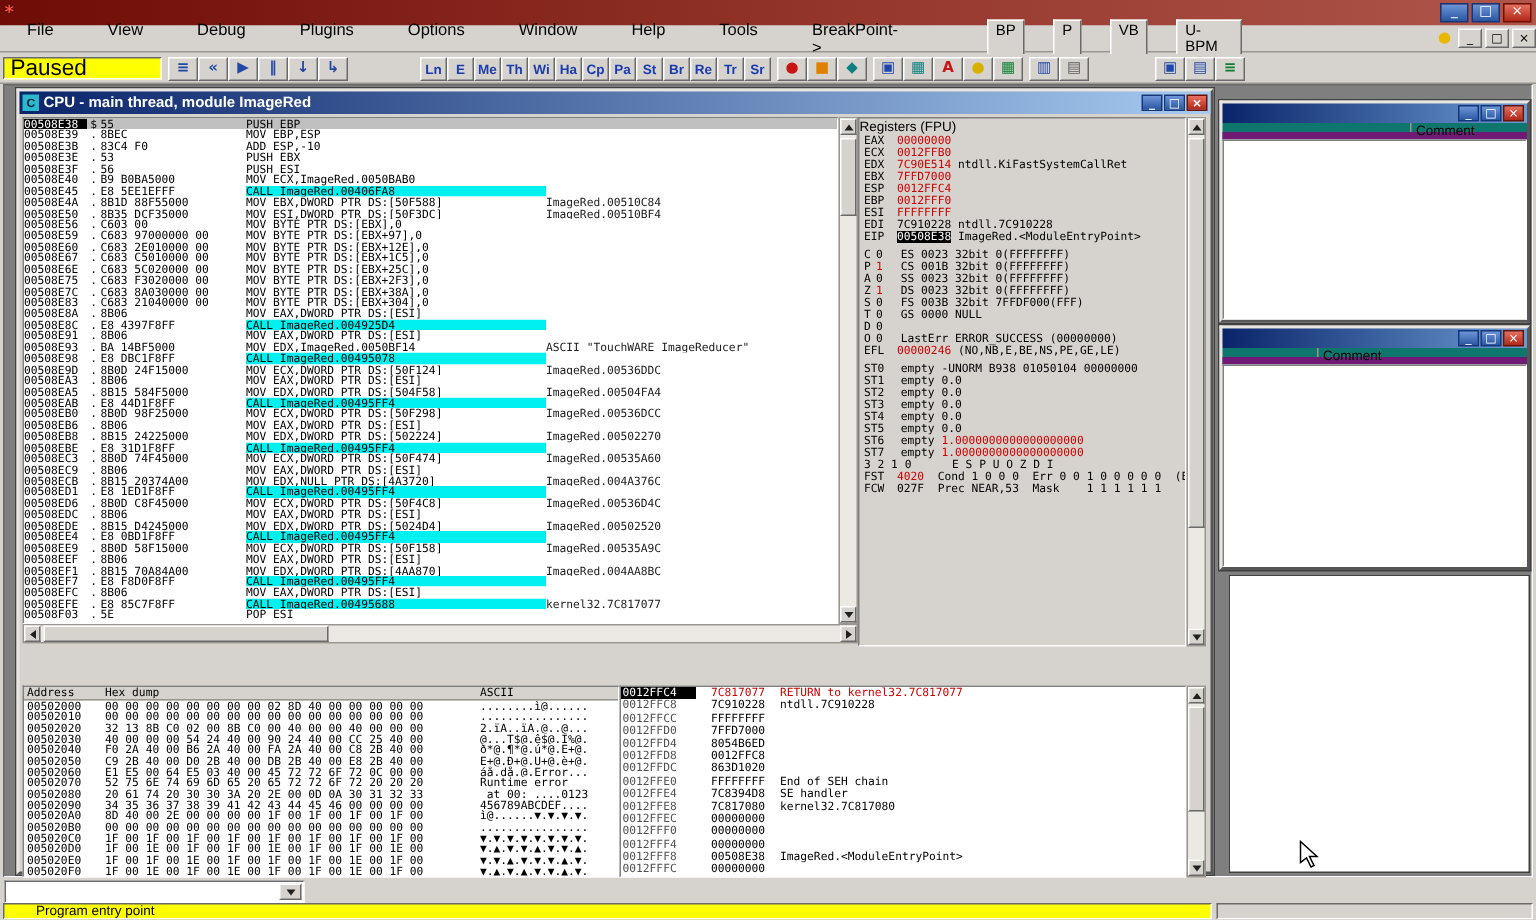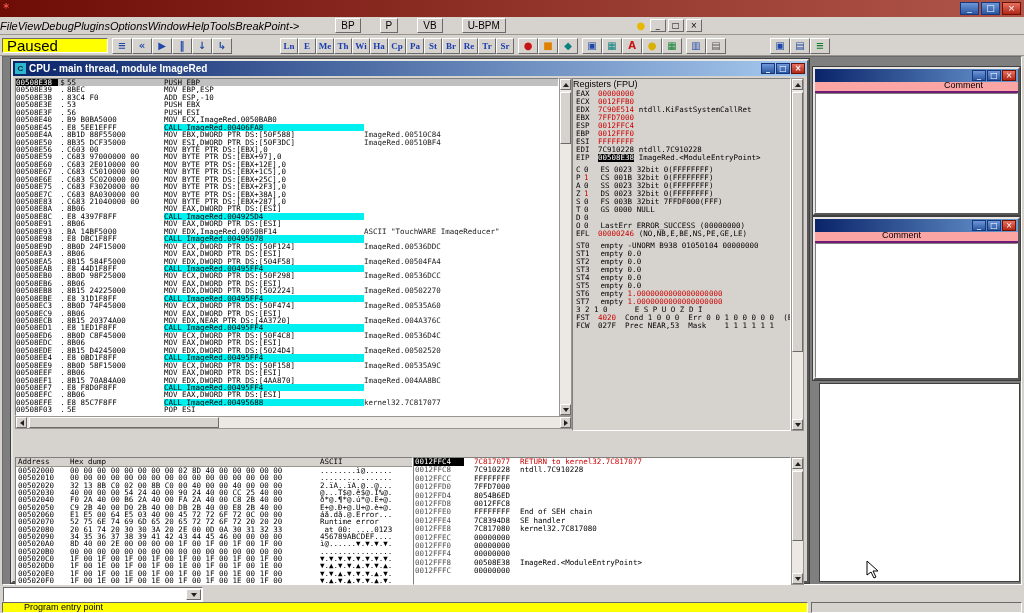--- a/index.html
+++ b/index.html
@@ -14,38 +14,38 @@
   .app-icon{width:14px;height:13px;font-size:12px;line-height:12px;color:#ff5040;font-weight:bold;
     font-family:"DejaVu Sans",sans-serif;text-shadow:0 0 1px #000;}
   .tb-btns{margin-left:auto;display:flex;gap:2px;}
   .tb-btn{width:19px;height:13px;font-size:9px;color:#fff;text-align:center;line-height:11px;
     background:linear-gradient(#6e96d8,#2a56a0);border:1px solid #16367c;font-family:"DejaVu Sans",sans-serif;}
   .tb-btn.close{background:linear-gradient(#e87060,#b02818);border-color:#701000;}
 
   
   .menubar{position:absolute;left:0;top:17px;width:1024px;height:18px;background:#d6d3ce;
     border-bottom:1px solid #9a968f;display:flex;align-items:center;font-size:11px;color:#000;}
-  .menu-item{padding:2px 0;cursor:default;font-style:italic;}
+  .menu-item{padding:2px 18px;cursor:default;}
   .menu-plugin-buttons{display:flex;margin-left:36px;gap:19px;}
   .menu-btn{border:1px solid;border-color:#ffffff #6a6a6a #6a6a6a #ffffff;background:#d6d3ce;
     font-size:10px;padding:1px 5px;line-height:11px;}
   .menu-right{display:flex;margin-left:128px;align-items:center;gap:2px;}
   .menu-folder{color:#e8b800;font-size:10px;width:14px;text-align:center;font-family:"DejaVu Sans",sans-serif;}
   .mdi-ctl{width:16px;height:13px;border:1px solid;border-color:#ffffff #6a6a6a #6a6a6a #ffffff;
     background:#d6d3ce;font-size:8px;line-height:11px;text-align:center;font-family:"DejaVu Sans",sans-serif;}
 
   
   .toolbar{position:absolute;left:0;top:36px;width:1024px;height:20px;background:#d6d3ce;
     border-bottom:1px solid #9a968f;display:flex;align-items:center;padding-left:2px;}
   .paused{width:106px;height:15px;background:#ffff00;border:1px solid;border-color:#6a6a6a #ffffff #ffffff #6a6a6a;
     font-size:15px;line-height:13px;padding-left:4px;color:#000;}
   .tbgroup{display:flex;}
   .tbtn{width:20px;height:16px;border:1px solid;border-color:#ffffff #6a6a6a #6a6a6a #ffffff;background:#d6d3ce;
     text-align:center;font-size:10px;line-height:14px;font-weight:bold;font-family:"DejaVu Sans",sans-serif;overflow:hidden;}
-  .tbtn.letter{width:18px;font-family:Liberation Serif, serif;font-size:9px;color:#1a3cb0;}
+  .tbtn.letter{width:18px;font-family:Liberation Sans, sans-serif;font-size:9px;color:#1a3cb0;}
 
   
   .mdi{position:absolute;left:2px;top:56px;width:1020px;height:529px;background:#7f7f7f;
     border:1px solid;border-color:#6a6a6a #ffffff #ffffff #6a6a6a;}
 
   
   .win{position:absolute;background:#d6d3ce;border:2px solid;border-color:#e8e6e2 #565656 #565656 #e8e6e2;
     box-shadow:0 0 0 1px #404040;}
   .wtitle{height:15px;background:linear-gradient(90deg,#0a246a,#a6caf0);display:flex;align-items:center;
     color:#fff;font-weight:bold;font-size:10px;padding:0 2px;gap:3px;}
@@ -122,21 +122,21 @@
   .hscroll .sbtn.right{position:absolute;right:0;top:0;}
   .arr-up{width:0;height:0;border-left:3px solid transparent;border-right:3px solid transparent;border-bottom:4px solid #202020;}
   .arr-down{width:0;height:0;border-left:3px solid transparent;border-right:3px solid transparent;border-top:4px solid #202020;}
   .arr-left{width:0;height:0;border-top:3px solid transparent;border-bottom:3px solid transparent;border-right:4px solid #202020;}
   .arr-right{width:0;height:0;border-top:3px solid transparent;border-bottom:3px solid transparent;border-left:4px solid #202020;}
 
   
   #sidewin-a{left:810px;top:10px;width:207px;height:148px;}
   #sidewin-b{left:810px;top:160px;width:207px;height:163px;}
   .sw-title{height:13px;background:linear-gradient(90deg,#0a246a,#6b9bd2);display:flex;align-items:center;padding:0 2px;}
-  .sw-header{height:11px;background:#fca5a5;border-bottom:2px solid #701a75;display:flex;font-size:9px;line-height:11px;align-items:flex-end;}
+  .sw-header{height:11px;background:#0f766e;border-bottom:5px solid #701a75;display:flex;font-size:9px;line-height:11px;}
   .sw-col0{border-right:1px solid #9a968f;}
   #sidewin-a .sw-col0{width:126px;}
   #sidewin-b .sw-col0{width:64px;}
   .sw-col1{padding-left:3px;}
   .sw-body{background:#fff;height:calc(100% - 24px);border:1px solid;border-color:#808080 #ffffff #ffffff #808080;}
   #sidewin-c{position:absolute;left:816px;top:326px;width:201px;height:199px;background:#fff;border:1px solid #404040;}
 
   
   .combo{position:absolute;left:3px;top:587px;width:200px;height:15px;background:#fff;
     border:1px solid;border-color:#6a6a6a #ffffff #ffffff #6a6a6a;}
@@ -262,37 +262,37 @@
               <div class="drow call"><span class="c-addr">00508E45</span><span class="c-pre">.</span><span class="c-bytes">E8 5EE1EFFF</span><span class="c-instr">CALL ImageRed.00406FA8</span><span class="c-comm"></span></div>
               <div class="drow"><span class="c-addr">00508E4A</span><span class="c-pre">.</span><span class="c-bytes">8B1D 88F55000</span><span class="c-instr">MOV EBX,DWORD PTR DS:[50F588]</span><span class="c-comm">ImageRed.00510C84</span></div>
               <div class="drow"><span class="c-addr">00508E50</span><span class="c-pre">.</span><span class="c-bytes">8B35 DCF35000</span><span class="c-instr">MOV ESI,DWORD PTR DS:[50F3DC]</span><span class="c-comm">ImageRed.00510BF4</span></div>
               <div class="drow"><span class="c-addr">00508E56</span><span class="c-pre">.</span><span class="c-bytes">C603 00</span><span class="c-instr">MOV BYTE PTR DS:[EBX],0</span><span class="c-comm"></span></div>
               <div class="drow"><span class="c-addr">00508E59</span><span class="c-pre">.</span><span class="c-bytes">C683 97000000 00</span><span class="c-instr">MOV BYTE PTR DS:[EBX+97],0</span><span class="c-comm"></span></div>
               <div class="drow"><span class="c-addr">00508E60</span><span class="c-pre">.</span><span class="c-bytes">C683 2E010000 00</span><span class="c-instr">MOV BYTE PTR DS:[EBX+12E],0</span><span class="c-comm"></span></div>
               <div class="drow"><span class="c-addr">00508E67</span><span class="c-pre">.</span><span class="c-bytes">C683 C5010000 00</span><span class="c-instr">MOV BYTE PTR DS:[EBX+1C5],0</span><span class="c-comm"></span></div>
               <div class="drow"><span class="c-addr">00508E6E</span><span class="c-pre">.</span><span class="c-bytes">C683 5C020000 00</span><span class="c-instr">MOV BYTE PTR DS:[EBX+25C],0</span><span class="c-comm"></span></div>
               <div class="drow"><span class="c-addr">00508E75</span><span class="c-pre">.</span><span class="c-bytes">C683 F3020000 00</span><span class="c-instr">MOV BYTE PTR DS:[EBX+2F3],0</span><span class="c-comm"></span></div>
               <div class="drow"><span class="c-addr">00508E7C</span><span class="c-pre">.</span><span class="c-bytes">C683 8A030000 00</span><span class="c-instr">MOV BYTE PTR DS:[EBX+38A],0</span><span class="c-comm"></span></div>
-              <div class="drow"><span class="c-addr">00508E83</span><span class="c-pre">.</span><span class="c-bytes">C683 21040000 00</span><span class="c-instr">MOV BYTE PTR DS:[EBX+287],0</span><span class="c-comm"></span></div>
+              <div class="drow"><span class="c-addr">00508E83</span><span class="c-pre">.</span><span class="c-bytes">C683 21040000 00</span><span class="c-instr">MOV BYTE PTR DS:[EBX+304],0</span><span class="c-comm"></span></div>
               <div class="drow"><span class="c-addr">00508E8A</span><span class="c-pre">.</span><span class="c-bytes">8B06</span><span class="c-instr">MOV EAX,DWORD PTR DS:[ESI]</span><span class="c-comm"></span></div>
               <div class="drow call"><span class="c-addr">00508E8C</span><span class="c-pre">.</span><span class="c-bytes">E8 4397F8FF</span><span class="c-instr">CALL ImageRed.004925D4</span><span class="c-comm"></span></div>
               <div class="drow"><span class="c-addr">00508E91</span><span class="c-pre">.</span><span class="c-bytes">8B06</span><span class="c-instr">MOV EAX,DWORD PTR DS:[ESI]</span><span class="c-comm"></span></div>
               <div class="drow"><span class="c-addr">00508E93</span><span class="c-pre">.</span><span class="c-bytes">BA 14BF5000</span><span class="c-instr">MOV EDX,ImageRed.0050BF14</span><span class="c-comm">ASCII "TouchWARE ImageReducer"</span></div>
               <div class="drow call"><span class="c-addr">00508E98</span><span class="c-pre">.</span><span class="c-bytes">E8 DBC1F8FF</span><span class="c-instr">CALL ImageRed.00495078</span><span class="c-comm"></span></div>
               <div class="drow"><span class="c-addr">00508E9D</span><span class="c-pre">.</span><span class="c-bytes">8B0D 24F15000</span><span class="c-instr">MOV ECX,DWORD PTR DS:[50F124]</span><span class="c-comm">ImageRed.00536DDC</span></div>
               <div class="drow"><span class="c-addr">00508EA3</span><span class="c-pre">.</span><span class="c-bytes">8B06</span><span class="c-instr">MOV EAX,DWORD PTR DS:[ESI]</span><span class="c-comm"></span></div>
               <div class="drow"><span class="c-addr">00508EA5</span><span class="c-pre">.</span><span class="c-bytes">8B15 584F5000</span><span class="c-instr">MOV EDX,DWORD PTR DS:[504F58]</span><span class="c-comm">ImageRed.00504FA4</span></div>
               <div class="drow call"><span class="c-addr">00508EAB</span><span class="c-pre">.</span><span class="c-bytes">E8 44D1F8FF</span><span class="c-instr">CALL ImageRed.00495FF4</span><span class="c-comm"></span></div>
               <div class="drow"><span class="c-addr">00508EB0</span><span class="c-pre">.</span><span class="c-bytes">8B0D 98F25000</span><span class="c-instr">MOV ECX,DWORD PTR DS:[50F298]</span><span class="c-comm">ImageRed.00536DCC</span></div>
               <div class="drow"><span class="c-addr">00508EB6</span><span class="c-pre">.</span><span class="c-bytes">8B06</span><span class="c-instr">MOV EAX,DWORD PTR DS:[ESI]</span><span class="c-comm"></span></div>
               <div class="drow"><span class="c-addr">00508EB8</span><span class="c-pre">.</span><span class="c-bytes">8B15 24225000</span><span class="c-instr">MOV EDX,DWORD PTR DS:[502224]</span><span class="c-comm">ImageRed.00502270</span></div>
               <div class="drow call"><span class="c-addr">00508EBE</span><span class="c-pre">.</span><span class="c-bytes">E8 31D1F8FF</span><span class="c-instr">CALL ImageRed.00495FF4</span><span class="c-comm"></span></div>
               <div class="drow"><span class="c-addr">00508EC3</span><span class="c-pre">.</span><span class="c-bytes">8B0D 74F45000</span><span class="c-instr">MOV ECX,DWORD PTR DS:[50F474]</span><span class="c-comm">ImageRed.00535A60</span></div>
               <div class="drow"><span class="c-addr">00508EC9</span><span class="c-pre">.</span><span class="c-bytes">8B06</span><span class="c-instr">MOV EAX,DWORD PTR DS:[ESI]</span><span class="c-comm"></span></div>
-              <div class="drow"><span class="c-addr">00508ECB</span><span class="c-pre">.</span><span class="c-bytes">8B15 20374A00</span><span class="c-instr">MOV EDX,NEAR PTR DS:[4A3720]</span><span class="c-comm">ImageRed.004A376C</span></div>
+              <div class="drow"><span class="c-addr">00508ECB</span><span class="c-pre">.</span><span class="c-bytes">8B15 20374A00</span><span class="c-instr">MOV EDX,NULL PTR DS:[4A3720]</span><span class="c-comm">ImageRed.004A376C</span></div>
               <div class="drow call"><span class="c-addr">00508ED1</span><span class="c-pre">.</span><span class="c-bytes">E8 1ED1F8FF</span><span class="c-instr">CALL ImageRed.00495FF4</span><span class="c-comm"></span></div>
               <div class="drow"><span class="c-addr">00508ED6</span><span class="c-pre">.</span><span class="c-bytes">8B0D C8F45000</span><span class="c-instr">MOV ECX,DWORD PTR DS:[50F4C8]</span><span class="c-comm">ImageRed.00536D4C</span></div>
               <div class="drow"><span class="c-addr">00508EDC</span><span class="c-pre">.</span><span class="c-bytes">8B06</span><span class="c-instr">MOV EAX,DWORD PTR DS:[ESI]</span><span class="c-comm"></span></div>
               <div class="drow"><span class="c-addr">00508EDE</span><span class="c-pre">.</span><span class="c-bytes">8B15 D4245000</span><span class="c-instr">MOV EDX,DWORD PTR DS:[5024D4]</span><span class="c-comm">ImageRed.00502520</span></div>
               <div class="drow call"><span class="c-addr">00508EE4</span><span class="c-pre">.</span><span class="c-bytes">E8 0BD1F8FF</span><span class="c-instr">CALL ImageRed.00495FF4</span><span class="c-comm"></span></div>
               <div class="drow"><span class="c-addr">00508EE9</span><span class="c-pre">.</span><span class="c-bytes">8B0D 58F15000</span><span class="c-instr">MOV ECX,DWORD PTR DS:[50F158]</span><span class="c-comm">ImageRed.00535A9C</span></div>
               <div class="drow"><span class="c-addr">00508EEF</span><span class="c-pre">.</span><span class="c-bytes">8B06</span><span class="c-instr">MOV EAX,DWORD PTR DS:[ESI]</span><span class="c-comm"></span></div>
               <div class="drow"><span class="c-addr">00508EF1</span><span class="c-pre">.</span><span class="c-bytes">8B15 70A84A00</span><span class="c-instr">MOV EDX,DWORD PTR DS:[4AA870]</span><span class="c-comm">ImageRed.004AA8BC</span></div>
               <div class="drow call"><span class="c-addr">00508EF7</span><span class="c-pre">.</span><span class="c-bytes">E8 F8D0F8FF</span><span class="c-instr">CALL ImageRed.00495FF4</span><span class="c-comm"></span></div>
               <div class="drow"><span class="c-addr">00508EFC</span><span class="c-pre">.</span><span class="c-bytes">8B06</span><span class="c-instr">MOV EAX,DWORD PTR DS:[ESI]</span><span class="c-comm"></span></div>
@@ -394,20 +394,21 @@
         </div>
 
         <div class="pane" id="stack">
           <div>
               <div class="srow sel"><span class="s-addr">0012FFC4</span><span class="s-val red">7C817077</span><span class="s-comm red">RETURN to kernel32.7C817077</span></div>
               <div class="srow"><span class="s-addr">0012FFC8</span><span class="s-val">7C910228</span><span class="s-comm">ntdll.7C910228</span></div>
               <div class="srow"><span class="s-addr">0012FFCC</span><span class="s-val">FFFFFFFF</span><span class="s-comm"></span></div>
               <div class="srow"><span class="s-addr">0012FFD0</span><span class="s-val">7FFD7000</span><span class="s-comm"></span></div>
               <div class="srow"><span class="s-addr">0012FFD4</span><span class="s-val">8054B6ED</span><span class="s-comm"></span></div>
               <div class="srow"><span class="s-addr">0012FFD8</span><span class="s-val">0012FFC8</span><span class="s-comm"></span></div>
+              <div class="srow"><span class="s-addr">0012FFDC</span><span class="s-val">863D1020</span><span class="s-comm"></span></div>
               <div class="srow"><span class="s-addr">0012FFE0</span><span class="s-val">FFFFFFFF</span><span class="s-comm">End of SEH chain</span></div>
               <div class="srow"><span class="s-addr">0012FFE4</span><span class="s-val">7C8394D8</span><span class="s-comm">SE handler</span></div>
               <div class="srow"><span class="s-addr">0012FFE8</span><span class="s-val">7C817080</span><span class="s-comm">kernel32.7C817080</span></div>
               <div class="srow"><span class="s-addr">0012FFEC</span><span class="s-val">00000000</span><span class="s-comm"></span></div>
               <div class="srow"><span class="s-addr">0012FFF0</span><span class="s-val">00000000</span><span class="s-comm"></span></div>
               <div class="srow"><span class="s-addr">0012FFF4</span><span class="s-val">00000000</span><span class="s-comm"></span></div>
               <div class="srow"><span class="s-addr">0012FFF8</span><span class="s-val">00508E38</span><span class="s-comm">ImageRed.&lt;ModuleEntryPoint&gt;</span></div>
               <div class="srow"><span class="s-addr">0012FFFC</span><span class="s-val">00000000</span><span class="s-comm"></span></div>
             </div>
         </div>

